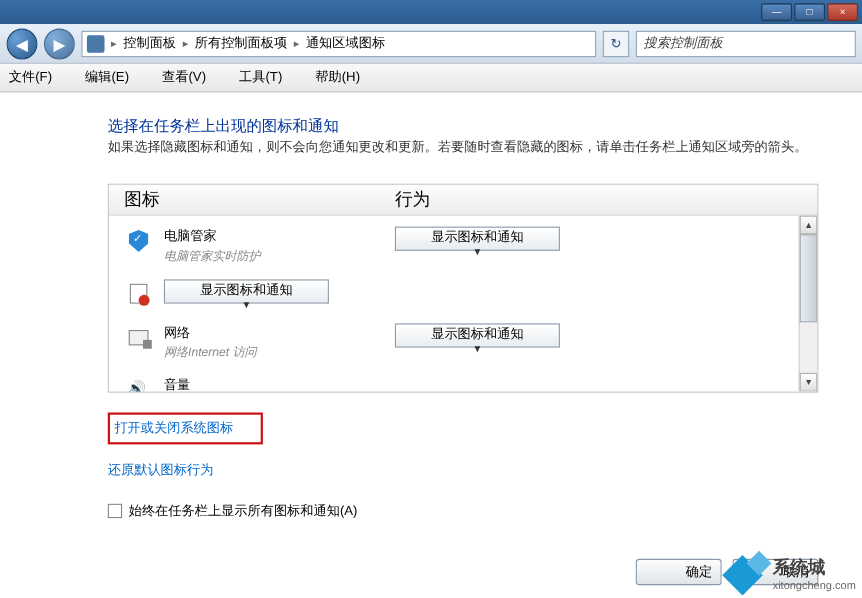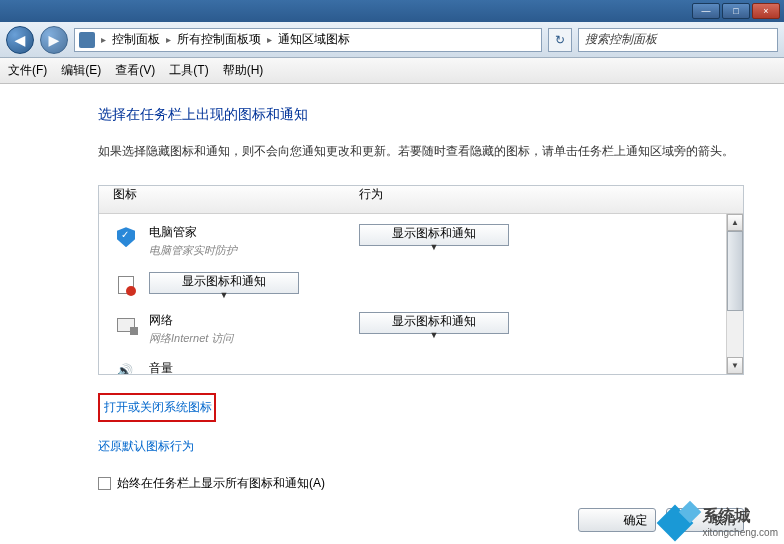--- a/index.html
+++ b/index.html
@@ -11,47 +11,47 @@
 
 .navbar { height: 36px; background: linear-gradient(#e8f0f8, #d0dce8); border-bottom: 1px solid #a0b0c0; display: flex; align-items: center; padding: 0 6px; gap: 6px; }
 .navbtn { width: 28px; height: 28px; border-radius: 14px; background: radial-gradient(circle at 30% 30%, #6aa0d8, #2a5888); border: 1px solid #1a4878; display: flex; align-items: center; justify-content: center; color: #fff; font-size: 14px; }
 .navbtn.fwd { background: radial-gradient(circle at 30% 30%, #6aa0d8, #2a5888); opacity: 0.8; }
 .addrbar { flex: 1; height: 24px; background: #fff; border: 1px solid #8aa0b8; display: flex; align-items: center; padding: 0 4px; font-size: 12px; gap: 6px; }
 .addricon { width: 16px; height: 16px; background: #4a7aaa; border-radius: 2px; }
 .addrsep { color: #666; font-size: 10px; }
 .refreshbtn { width: 24px; height: 24px; border: 1px solid #8aa0b8; background: #f0f4f8; display: flex; align-items: center; justify-content: center; font-size: 12px; color: #2a5888; }
 .searchbox { width: 200px; height: 24px; background: #fff; border: 1px solid #8aa0b8; padding: 0 6px; font-size: 12px; color: #404040; font-style: italic; display: flex; align-items: center; }
 
-.menubar { height: 26px; background: linear-gradient(#f8f8f8, #e8e8e8); border-bottom: 1px solid #c0c0c0; display: flex; align-items: center; padding: 0 8px; gap: 14px; font-size: 12px; }
+.menubar { height: 26px; background: linear-gradient(#f8f8f8, #e8e8e8); border-bottom: 1px solid #c0c0c0; display: flex; align-items: center; padding: 0 8px; gap: 30px; font-size: 12px; }
 .menuitem { color: #000; cursor: default; }
 
 .content { position: absolute; top: 84px; left: 0; right: 0; bottom: 0; padding: 22px 40px 10px 98px; }
-.pagetitle { font-size: 14px; color: #003399; margin-bottom: 18px; }
+.pagetitle { font-size: 14px; color: #003399; }
 .desc { font-size: 12px; color: #333; line-height: 1.6; margin-bottom: 24px; }
 
 .listframe { border: 1px solid #c0c8d0; height: 190px; position: relative; overflow: hidden; }
-.listhead { height: 28px; background: linear-gradient(#fdfdfd, #ececec); border-bottom: 1px solid #d0d0d0; display: flex; font-size: 12px; }
+.listhead { height: 28px; background: linear-gradient(#fdfdfd, #ececec); border-bottom: 1px solid #d0d0d0; display: flex; align-items: center; font-size: 16px; }
 .colicon { width: 260px; padding-left: 14px; }
 .colbehav { flex: 1; }
 .listbody { padding: 10px 14px 0 14px; }
 .row { display: flex; align-items: flex-start; margin-bottom: 14px; }
 .rowicon { width: 26px; height: 26px; margin-right: 10px; display: flex; align-items: center; justify-content: center; }
 .rowtext { width: 210px; }
 .rowtitle { font-size: 12px; color: #000; }
 .rowsub { font-size: 11px; color: #888; font-style: italic; margin-top: 2px; }
 .rowselect { width: 150px; height: 22px; border: 1px solid #8a98a8; background: linear-gradient(#fff, #e8ecf0); font-size: 12px; padding: 0 6px; display: flex; align-items: center; justify-content: space-between; flex-direction: column; }
 .rowselect .caret { font-size: 9px; color: #333; }
 .scrollbar { position: absolute; right: 0; top: 28px; bottom: 0; width: 17px; background: #f0f0f0; border-left: 1px solid #d0d0d0; }
 .scrollup, .scrolldown { height: 17px; background: linear-gradient(#fdfdfd, #e0e0e0); border: 1px solid #b0b0b0; display: flex; align-items: center; justify-content: center; font-size: 8px; color: #444; }
 .scrolldown { position: absolute; bottom: 0; left: 0; right: 0; }
 .scrollthumb { position: absolute; top: 17px; left: 0; right: 0; height: 80px; background: linear-gradient(90deg, #e8ecf0, #c8d0d8); border: 1px solid #a0a8b0; }
 
 .links { margin-top: 18px; }
 .link { font-size: 12px; color: #0066cc; margin-bottom: 14px; display: inline-block; }
-.link.highlighted { border: 2px solid #d01010; padding: 4px 2px 4px 4px; }
+.link.highlighted { border: 2px solid #d01010; padding: 4px 25px 4px 4px; }
 
 .checkrow { margin-top: 6px; display: flex; align-items: center; gap: 6px; font-size: 12px; }
 .checkbox { width: 13px; height: 13px; border: 1px solid #888; background: #fff; }
 
 .btnrow { position: absolute; bottom: 12px; right: 40px; display: flex; gap: 10px; }
 .btn { min-width: 78px; height: 24px; border: 1px solid #8a98a8; background: linear-gradient(#fdfdfd, #e0e4e8); font-size: 12px; display: flex; align-items: center; justify-content: center; border-radius: 3px; padding-left: 37px; }
 
 .watermark { position: absolute; right: 6px; bottom: 6px; display: flex; align-items: flex-end; gap: 4px; font-size: 16px; color: #444; font-weight: bold; }
 .wm-icon { width: 36px; height: 36px; position: relative; }
 .wm-diamond { width: 26px; height: 26px; background: #1a99d6; transform: rotate(45deg); position: absolute; top: 8px; left: 0; }

